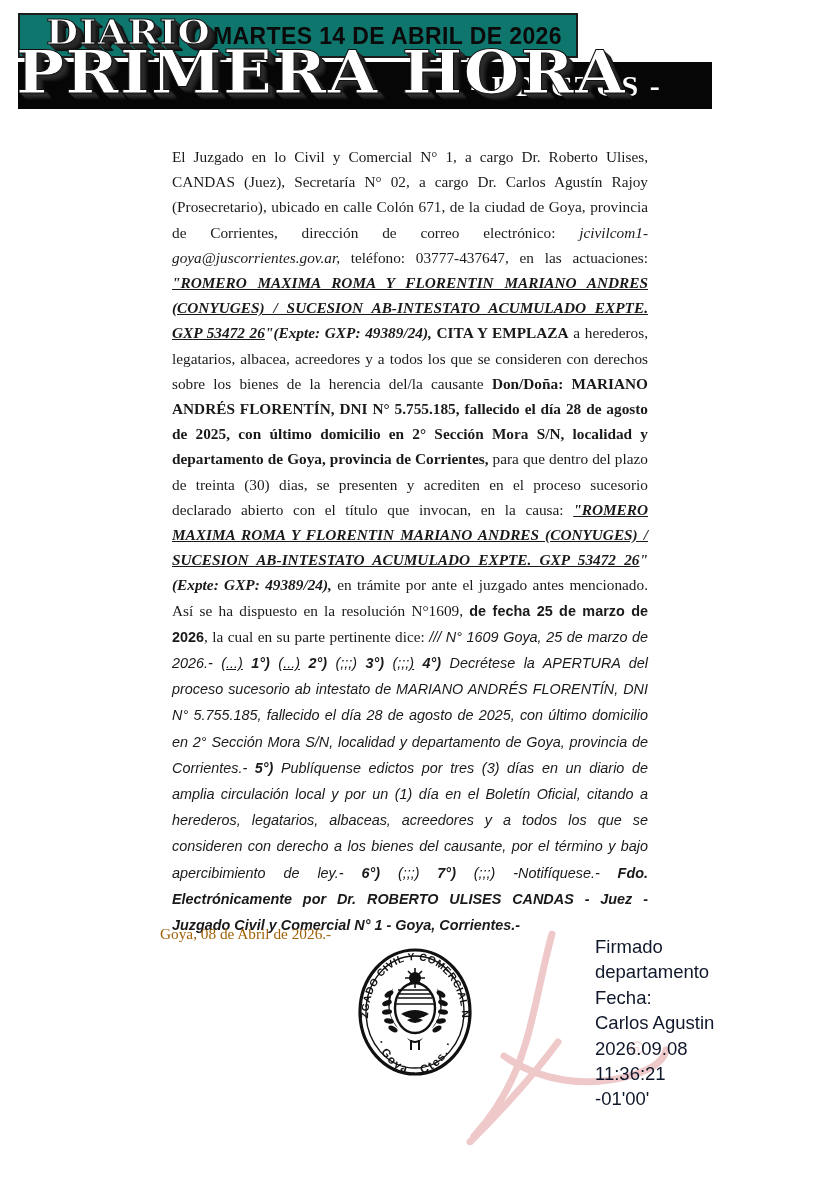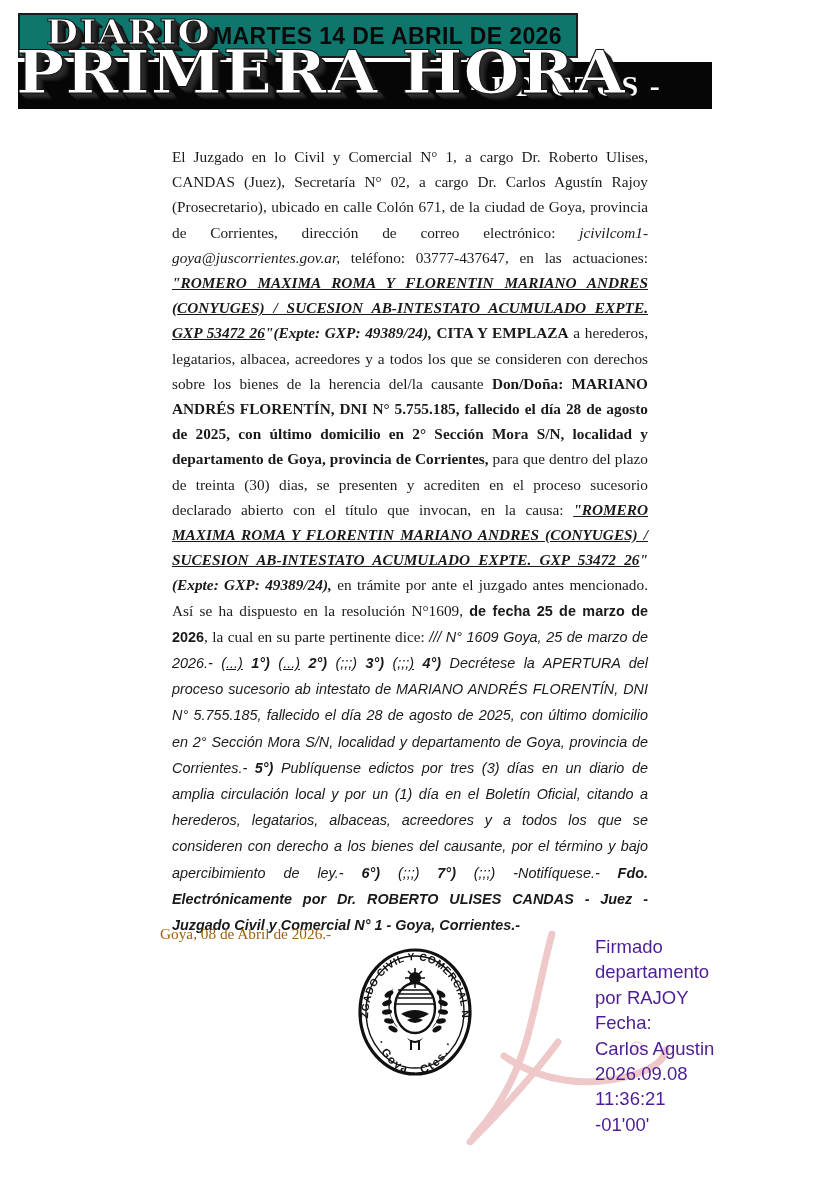--- a/index.html
+++ b/index.html
@@ -93,21 +93,21 @@
 
   .sig-name{
     position:absolute;left:110px;top:-2px;width:150px;
     font-family:"Liberation Sans",sans-serif;
     font-size:37px;line-height:52px;color:#151515;
     word-break:break-all;
   }
   .sig-det{
     position:absolute;left:245px;top:4px;width:190px;
     font-family:"Liberation Sans",sans-serif;
-    font-size:18.5px;line-height:25.4px;color:#4c1d95;
+    font-size:18.5px;line-height:25.4px;color:#0f172a;
   }
 </style>
 </head>
 <body>
 
 <div class="page">
 
   <div class="masthead">
 
     <div class="date-box">
@@ -188,21 +188,20 @@
         <path d="M30,212 C56,186 90,150 118,112"></path>
       </g>
       <circle cx="197" cy="118" r="6" fill="none" stroke="#f3d7d7" stroke-width="1.6"></circle>
       <text x="197" y="122" font-family="&quot;Liberation Sans&quot;, sans-serif" font-size="8" fill="#f0cccc" text-anchor="middle">R</text>
     </svg>
 
 
     <div class="sig-det">
       <div>Firmado</div>
       <div>departamento</div>
-      <div>por RAJOY</div>
       <div>Fecha:</div>
       <div>Carlos Agustin</div>
       <div>2026.09.08</div>
       <div>11:36:21</div>
       <div>-01'00'</div>
     </div>
 
   </div>
 
 </div>

